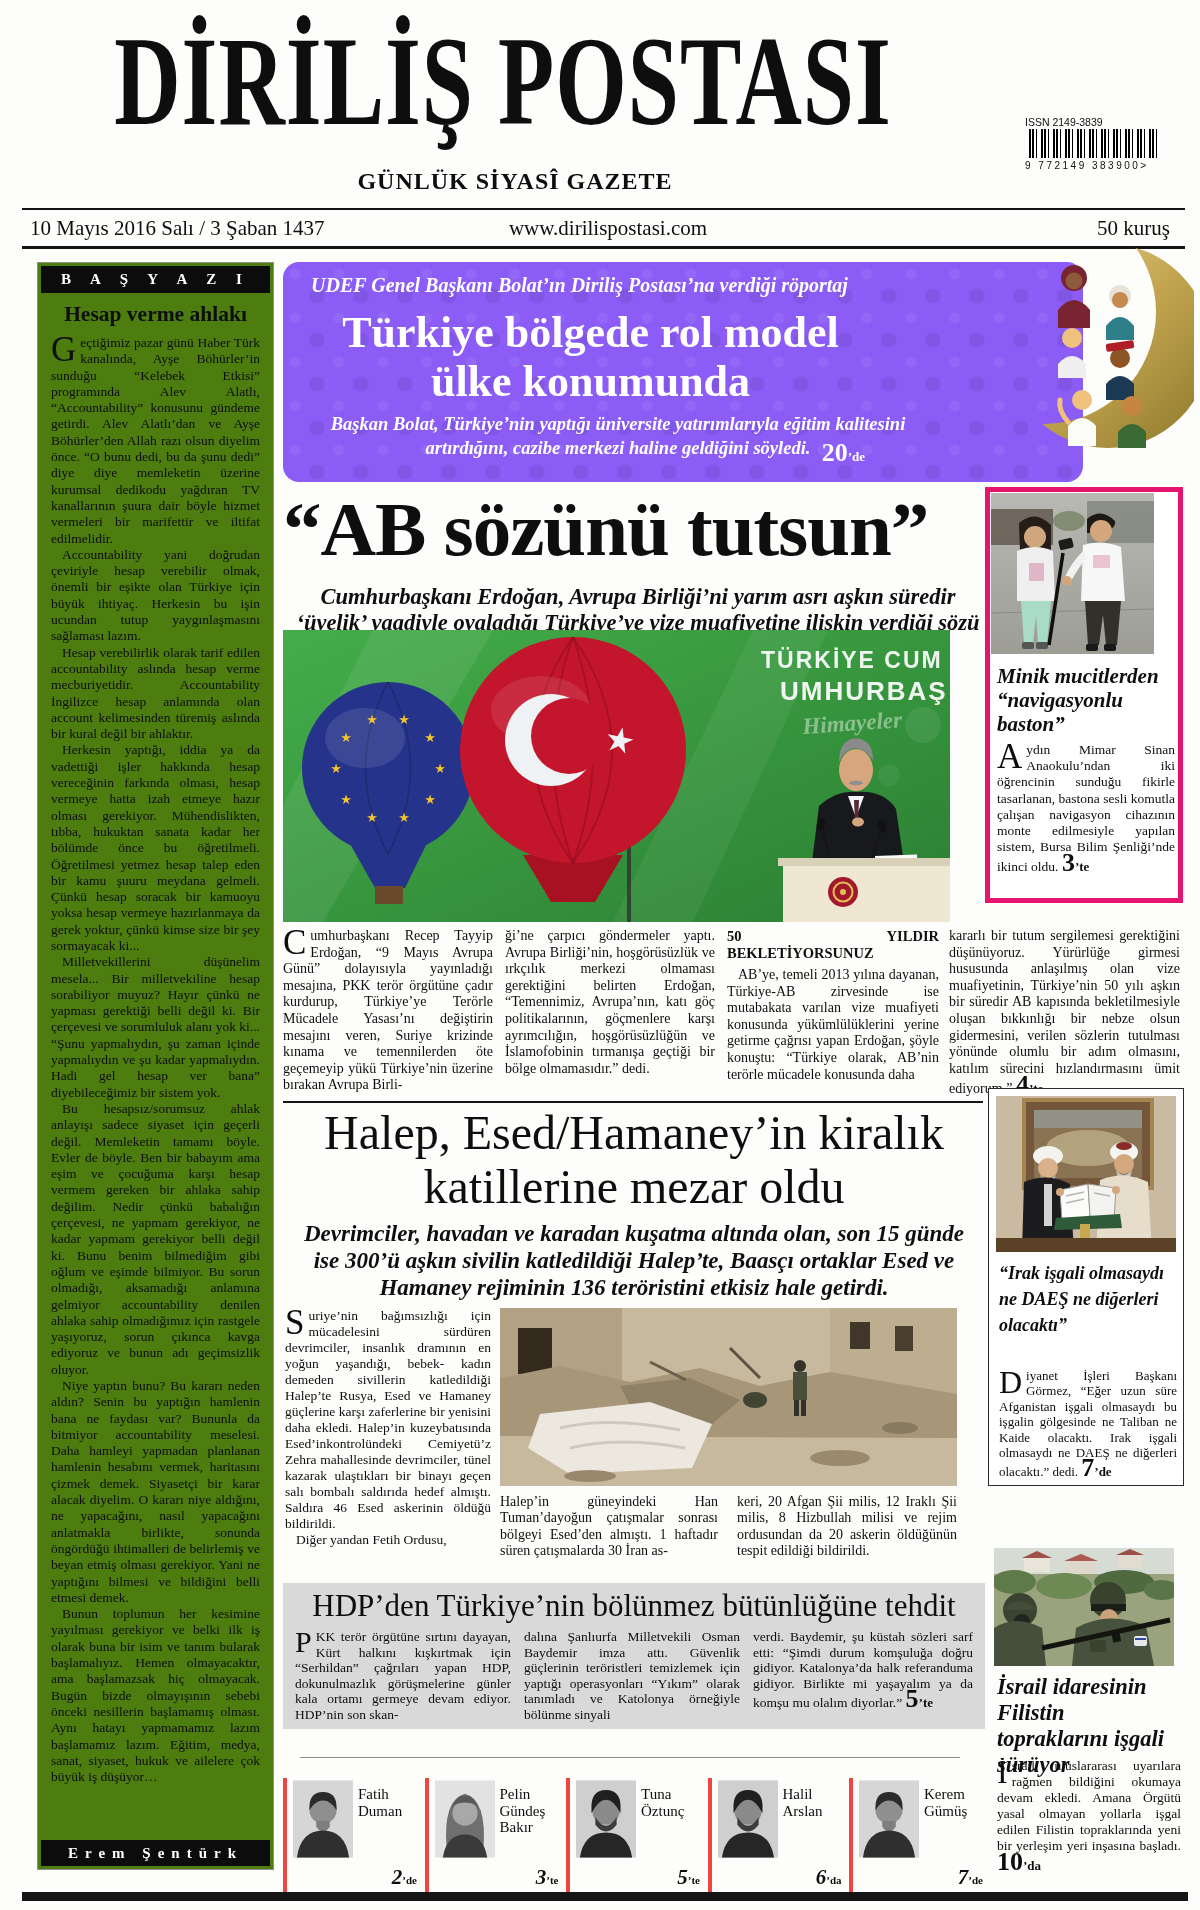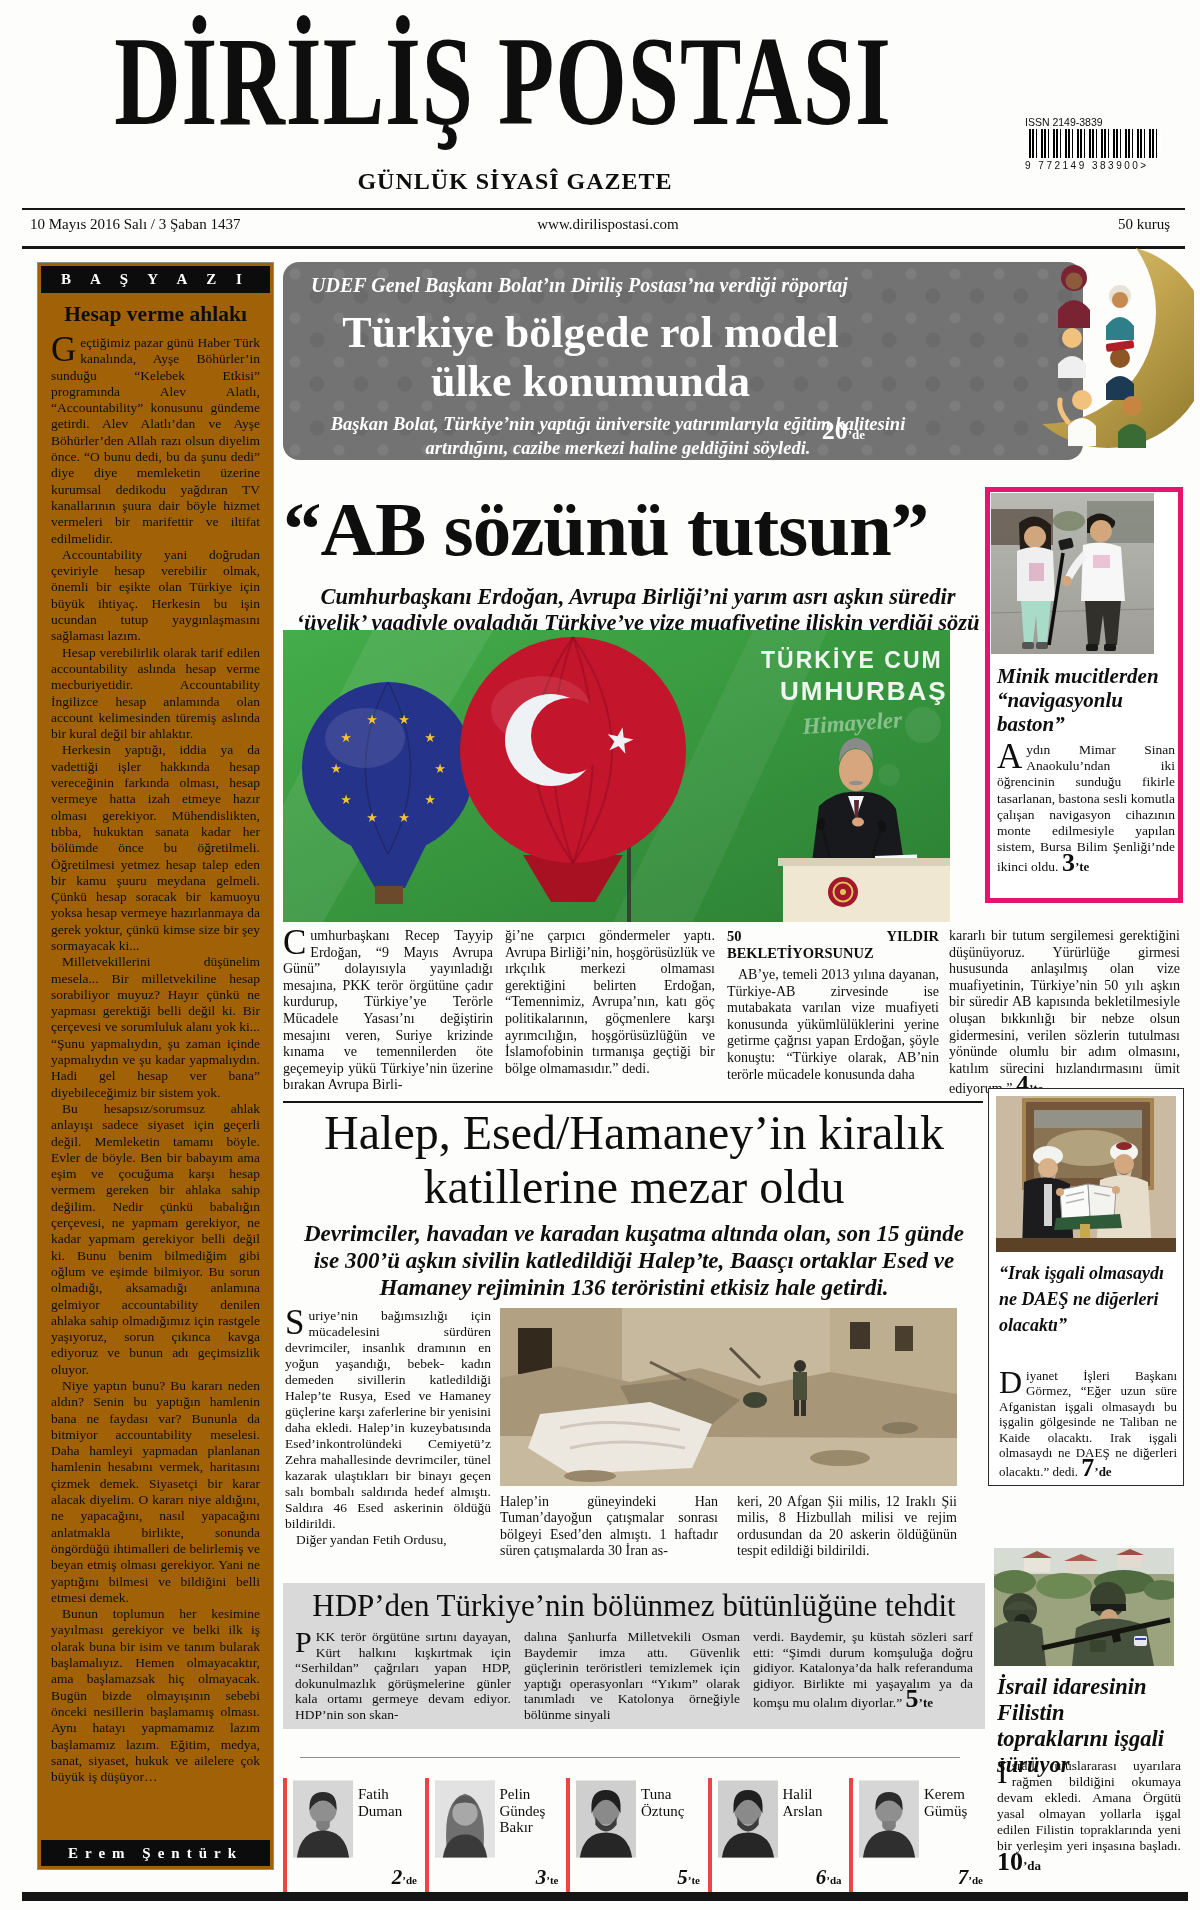--- a/index.html
+++ b/index.html
@@ -13,31 +13,31 @@
   .dc{float:left;font-size:35px;line-height:27px;margin:1px 4px 0 0;}
   .hr{position:absolute;background:#151515;}
   
   .mast-title{left:28px;top:8px;width:950px;text-align:center;font-weight:bold;font-size:92px;
               letter-spacing:1px;white-space:nowrap;transform:scaleY(1.38);transform-origin:50% 0;}
   .mast-sub{left:0;top:168px;width:1030px;text-align:center;font-weight:bold;font-size:24px;letter-spacing:1px;}
   .issn{left:1025px;top:116px;width:140px;text-align:left;font-family:"Liberation Sans",sans-serif;}
   .issn .lbl{font-size:10.5px;}
   .bars{height:29px;margin:1px 4px 2px;background:repeating-linear-gradient(90deg,#000 0 2px,#fff 2px 3px,#000 3px 5px,#fff 5px 7px,#000 7px 8px,#fff 8px 12px);}
   .bdig{font-size:10px;letter-spacing:2.5px;white-space:nowrap;}
-  .dateline{top:216px;font-size:15px;}
-  
-  .basy{left:37px;top:262px;width:237px;height:1608px;border:1px solid #8f8f8f;box-sizing:border-box;background:#a16207;}
+  .dateline{top:216px;font-size:21px;}
+  
+  .basy{left:37px;top:262px;width:237px;height:1608px;border:1px solid #8f8f8f;box-sizing:border-box;background:#4d7c0f;}
   .basy .bar{margin:3px;background:#0c0c0c;color:#fff;text-align:center;font-weight:bold;
              font-size:15px;letter-spacing:8px;line-height:27px;}
   .basy h2{margin:9px 4px 8px;text-align:center;font-size:21.5px;font-weight:bold;}
   .basy .bod{margin:0 13px;font-size:13.5px;line-height:16.3px;text-align:justify;height:1482px;overflow:hidden;}
   .basy .auth{position:absolute;left:3px;right:3px;bottom:3px;background:#0c0c0c;color:#fff;
               text-align:center;font-weight:bold;font-size:15px;letter-spacing:7px;line-height:26px;}
   
-  .banner{left:283px;top:262px;width:800px;height:198px;background:#737373;border-radius:16px;color:#fff;overflow:hidden;}
+  .banner{left:283px;top:262px;width:800px;height:220px;background:#8b5cf6;border-radius:16px;color:#fff;overflow:hidden;}
   .banner::before{content:"";position:absolute;inset:0;
      background-image:radial-gradient(circle at 12px 12px,rgba(255,255,255,.07) 5px,transparent 6px),
                       radial-gradient(circle at 34px 34px,rgba(0,0,0,.07) 7px,transparent 8px);
      background-size:44px 44px;}
   .banner .kick{position:absolute;left:28px;top:12px;font-size:20px;font-weight:bold;font-style:italic;}
   .banner .t{position:absolute;left:15px;top:46px;width:585px;text-align:center;font-size:44px;line-height:49px;font-weight:bold;}
   .banner .dk{position:absolute;left:20px;top:150px;width:630px;text-align:center;font-size:18.5px;line-height:24px;font-weight:bold;font-style:italic;}
   .pref{white-space:nowrap;font-weight:bold;}
   .prefN{font-size:26px;font-weight:bold;}
   .prefS{font-size:13px;font-weight:bold;}

